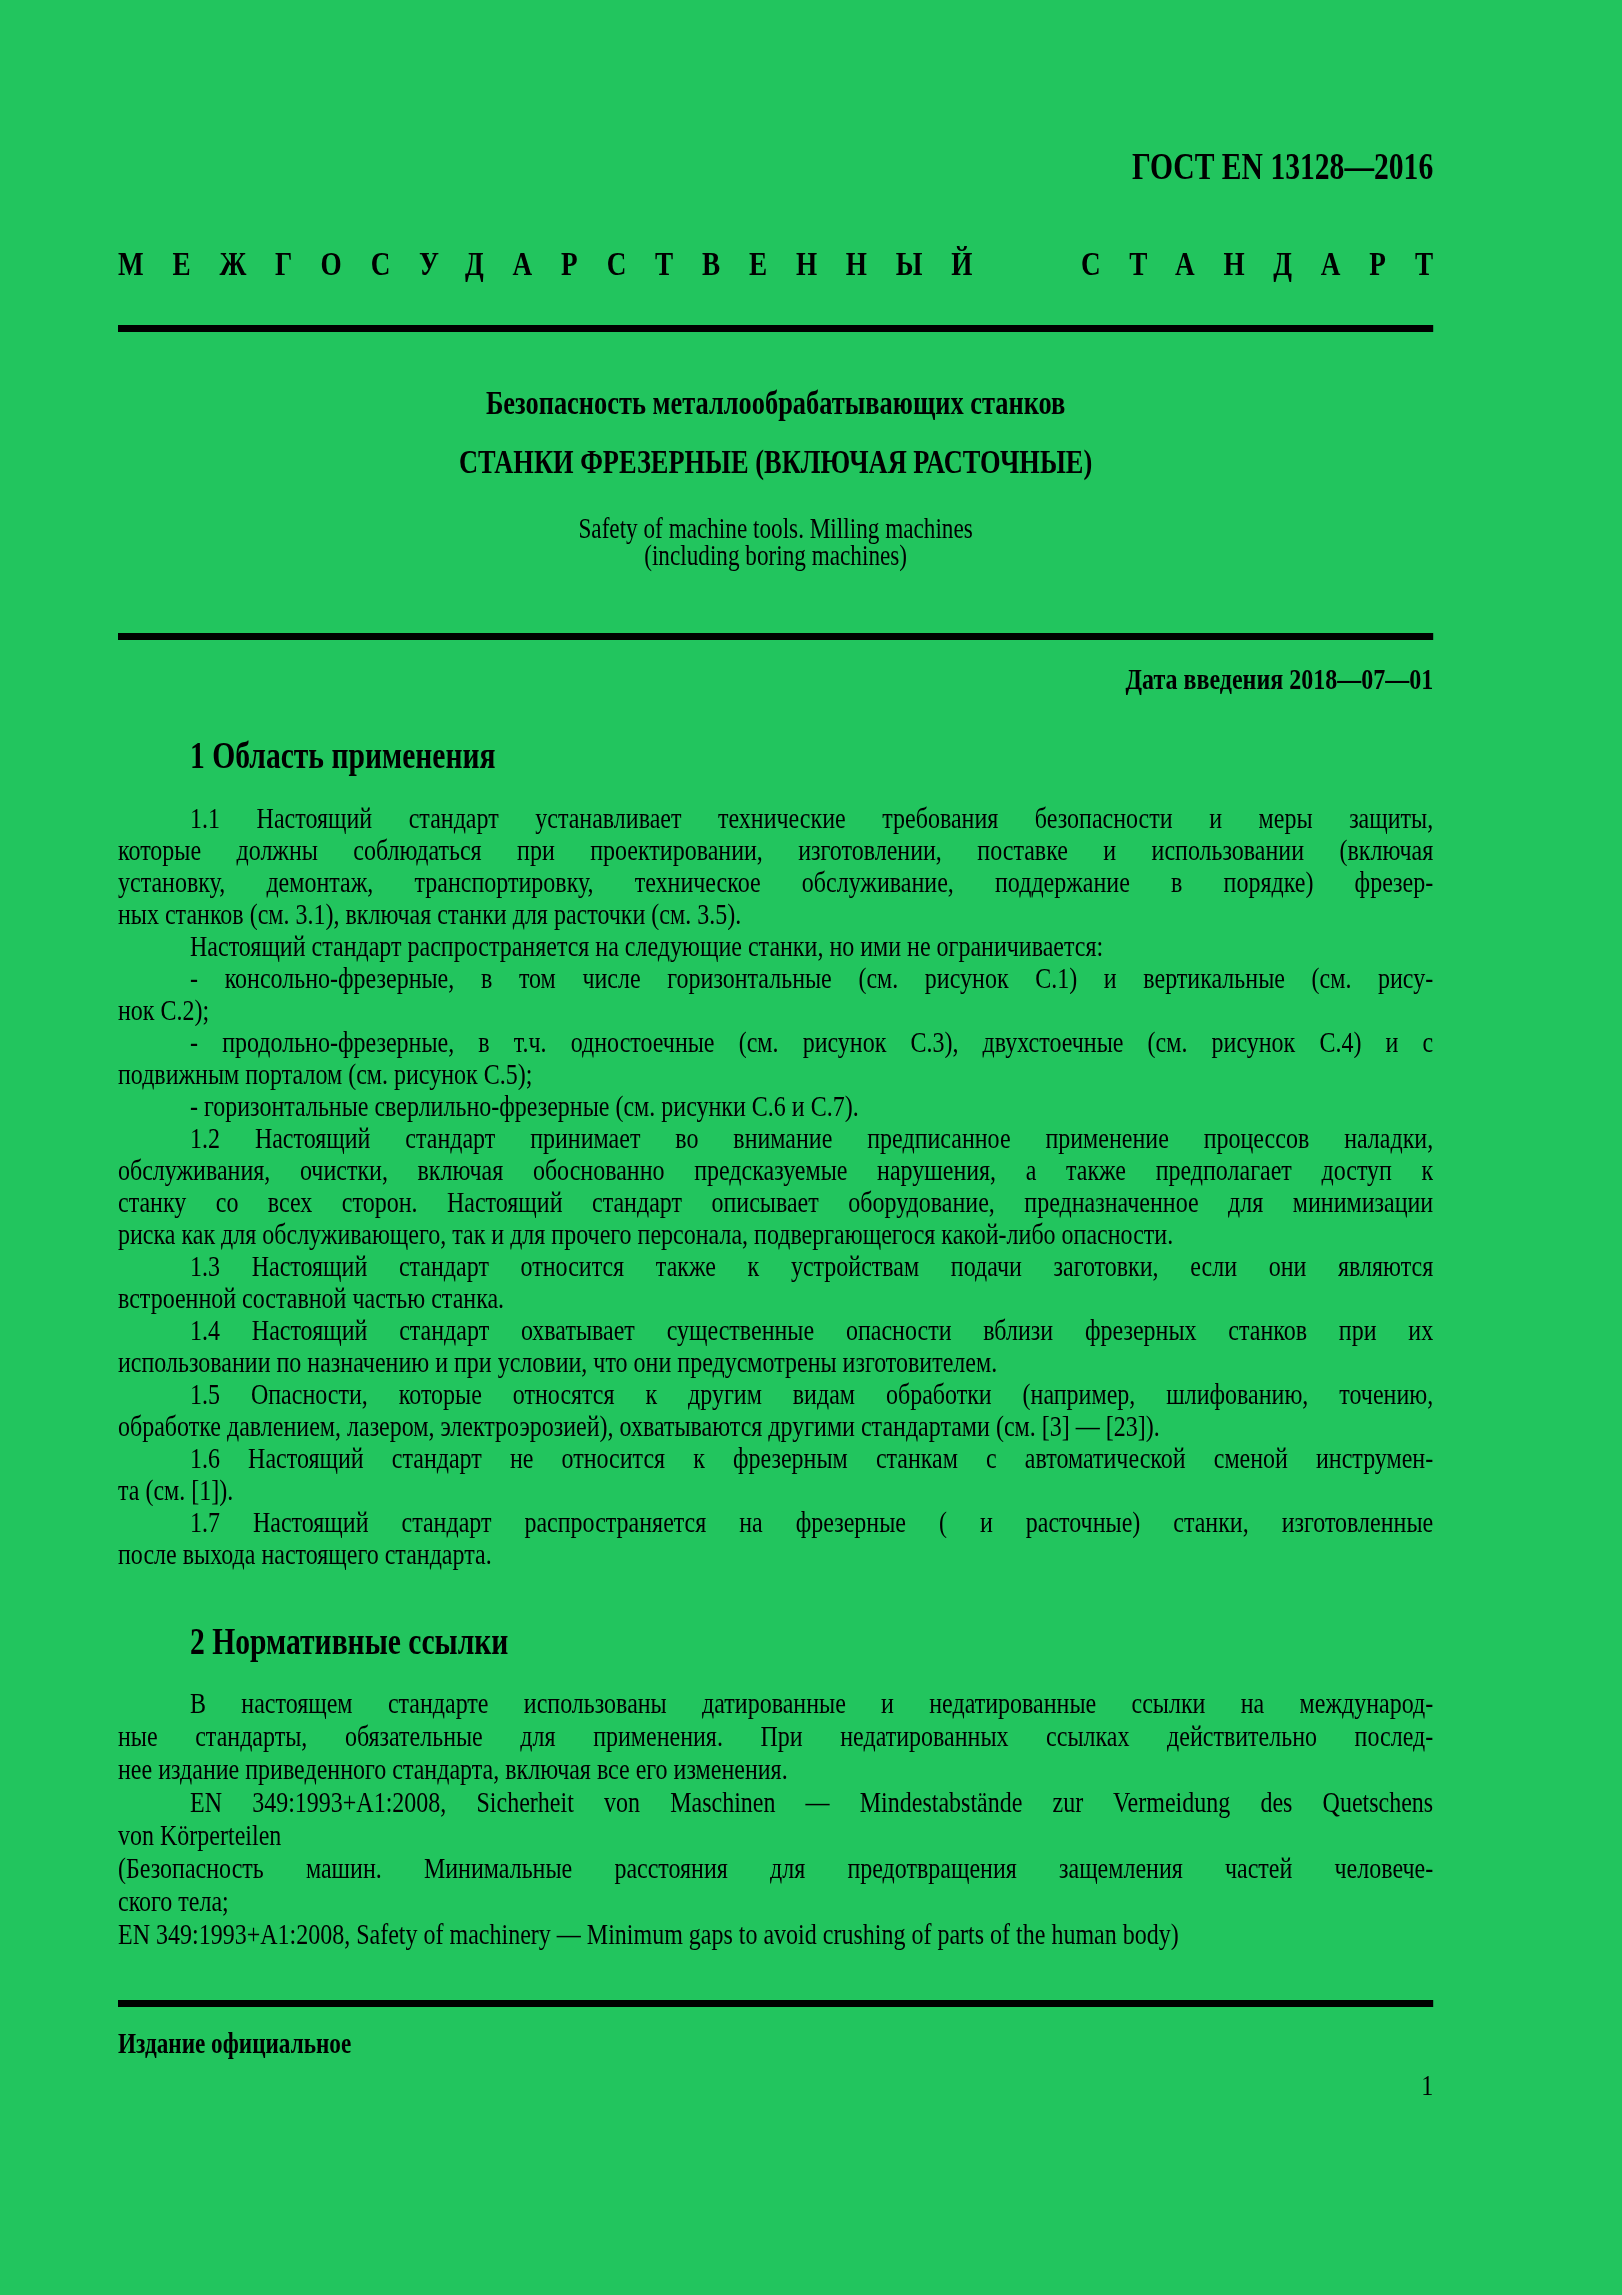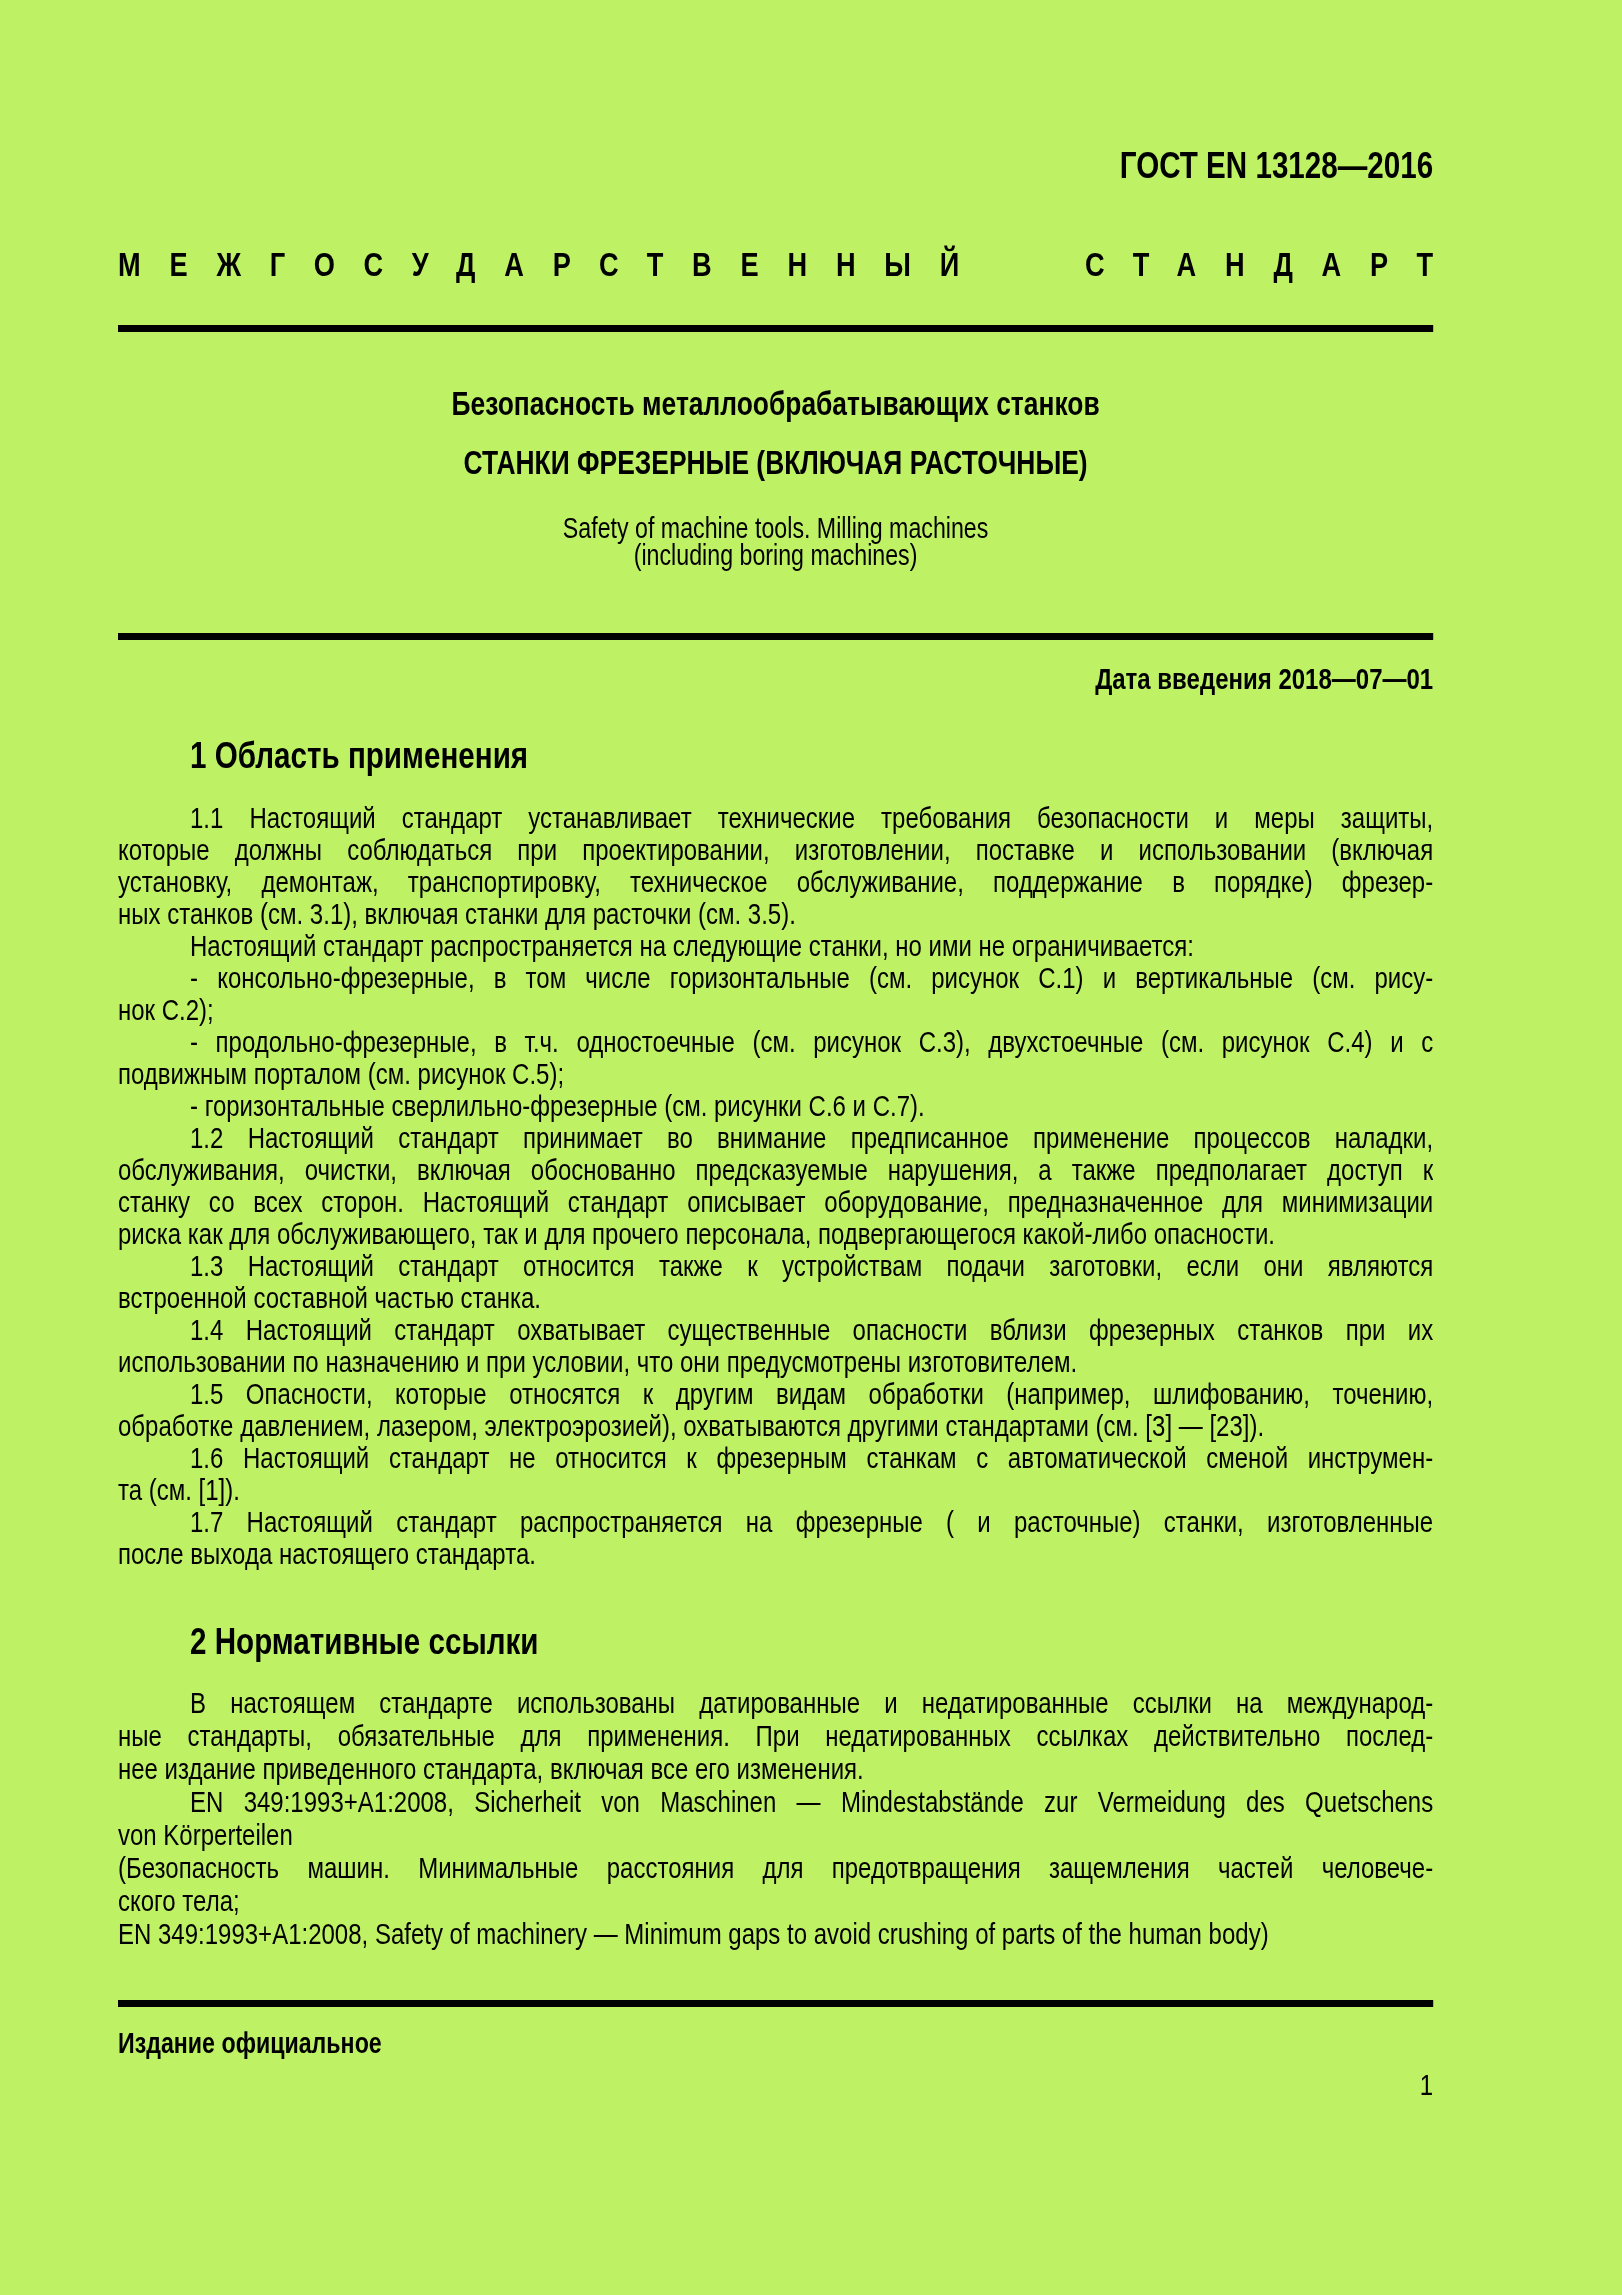--- a/index.html
+++ b/index.html
@@ -1,22 +1,22 @@
 <!DOCTYPE html>
 <html style="font-size:10.5px"><head>
 <meta charset="utf-8">
 <style>
   html, body { margin: 0; padding: 0; background: #ffffff; }
   .page {
     position: relative;
     width: 1623px;
     height: 2295px;
-    background: #bef264;
+    background: #22c55e;
     color: #000000;
-    font-family: Liberation Sans, sans-serif;
+    font-family: Liberation Serif, serif;
     overflow: hidden;
   }
   
   .content {
     position: absolute;
     left: 118px;
     top: 0;
     width: 1644px;
     height: 2295px;
     transform: scaleX(0.8);

